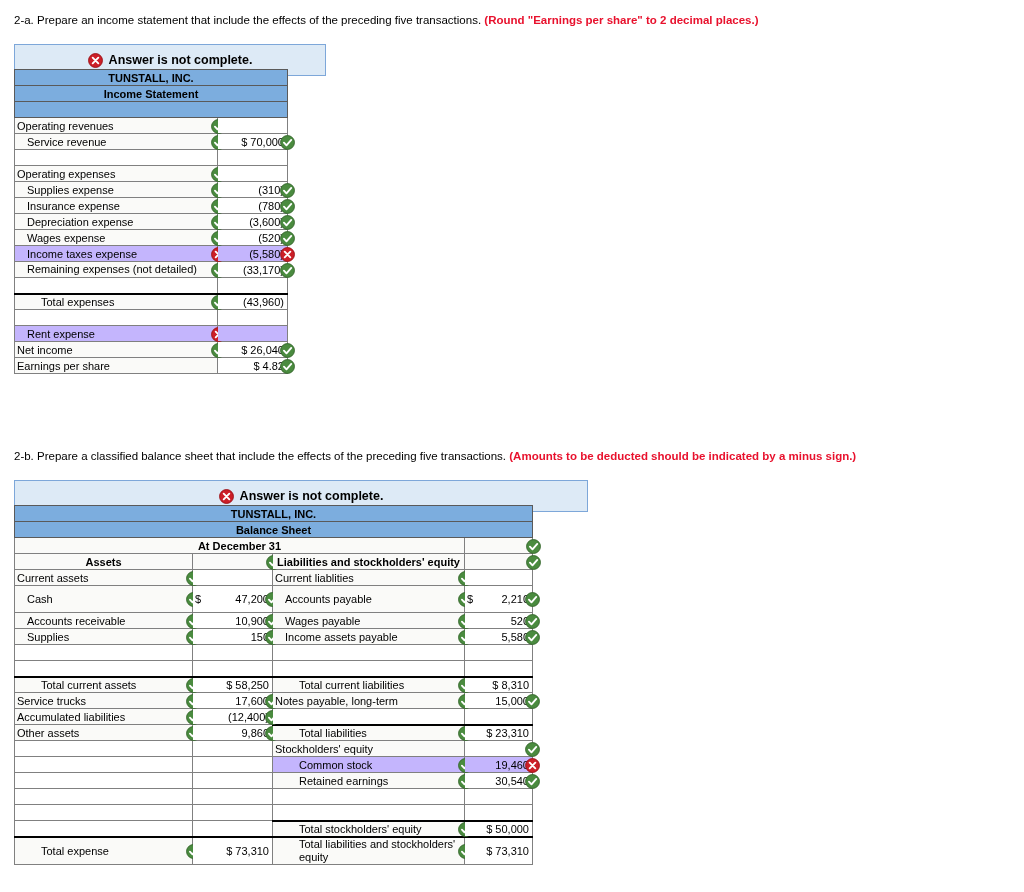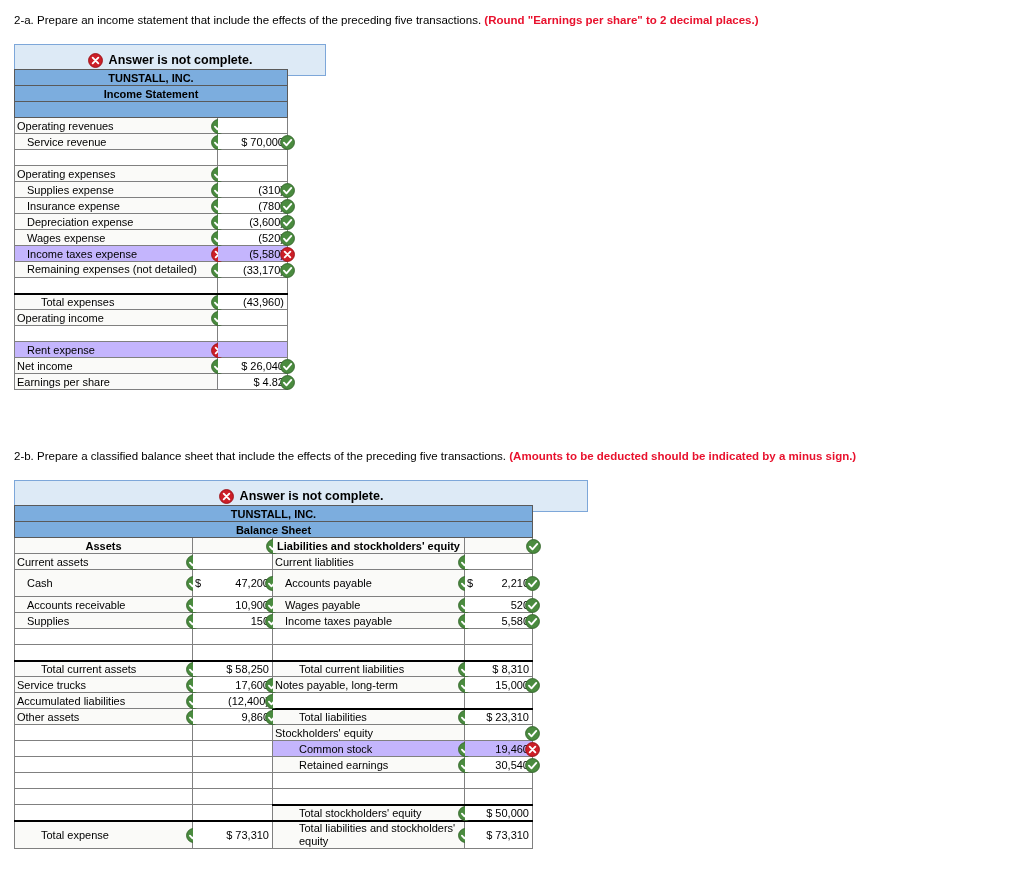--- a/index.html
+++ b/index.html
@@ -364,38 +364,20 @@
                   </svg>
                 </span>
               </span>
             </div>
           </td>
           <td class="val topline">
             <div class="numwrap"><span>(43,960)</span></div>
           </td>
         </tr>
         <tr>
-          <td class="">
-            <div class="cellwrap">
-              <span class="txt ">Operating income</span>
-              <span class="icowrap">
-                <span class="ic">
-                  <svg viewBox="0 0 16 16">
-                    <circle cx="8" cy="8" r="7.4" fill="#4a8b3f" stroke="#36682d" stroke-width="1"></circle>
-                    <path d="M4.2 8.2 L6.9 11 L12 5.2" stroke="#fff" stroke-width="2" fill="none" stroke-linecap="round" stroke-linejoin="round"></path>
-                  </svg>
-                </span>
-              </span>
-            </div>
-          </td>
-          <td class="val">
-            <div class="numwrap"><span>&nbsp;</span></div>
-          </td>
-        </tr>
-        <tr>
           <td class="blank">
             <div class="cellwrap">
               <span class="txt ">&nbsp;</span>
               <span class="icowrap"></span>
             </div>
           </td>
           <td class="val">
             <div class="numwrap"><span>&nbsp;</span></div>
           </td>
         </tr>
@@ -483,20 +465,36 @@
         <col style="width:68px">
     </colgroup>
     <tbody>
       <tr>
         <td class="hdrblue" colspan="4">TUNSTALL, INC.</td>
       </tr>
       <tr>
         <td class="hdrblue" colspan="4">Balance Sheet</td>
       </tr>
       <tr>
+        <td class="ctr" colspan="3">At December 31</td>
+        <td class="ctr">
+          <div class="cellwrap">
+              <span class="txt"></span>
+              <span class="icowrap">
+                <span class="ic">
+            <svg viewBox="0 0 16 16">
+                    <circle cx="8" cy="8" r="7.4" fill="#4a8b3f" stroke="#36682d" stroke-width="1"></circle>
+                    <path d="M4.2 8.2 L6.9 11 L12 5.2" stroke="#fff" stroke-width="2" fill="none" stroke-linecap="round" stroke-linejoin="round"></path>
+                  </svg>
+          </span>
+              </span>
+            </div>
+        </td>
+      </tr>
+      <tr>
         <td class="ctr">Assets</td>
         <td class="ctr">
           <div class="cellwrap">
               <span class="txt"></span>
               <span class="icowrap">
                 <span class="ic">
             <svg viewBox="0 0 16 16">
                     <circle cx="8" cy="8" r="7.4" fill="#4a8b3f" stroke="#36682d" stroke-width="1"></circle>
                     <path d="M4.2 8.2 L6.9 11 L12 5.2" stroke="#fff" stroke-width="2" fill="none" stroke-linecap="round" stroke-linejoin="round"></path>
                   </svg>
@@ -672,21 +670,21 @@
           <td class="val">
             <div class="numwrap"><span>150</span><span class="ic">
                 <svg viewBox="0 0 16 16">
                   <circle cx="8" cy="8" r="7.4" fill="#4a8b3f" stroke="#36682d" stroke-width="1"></circle>
                   <path d="M4.2 8.2 L6.9 11 L12 5.2" stroke="#fff" stroke-width="2" fill="none" stroke-linecap="round" stroke-linejoin="round"></path>
                 </svg>
               </span></div>
           </td>
           <td class="">
             <div class="cellwrap">
-              <span class="txt ind1">Income taxes payable</span>
+              <span class="txt ind1">Income assets payable</span>
               <span class="icowrap">
                 <span class="ic">
                   <svg viewBox="0 0 16 16">
                     <circle cx="8" cy="8" r="7.4" fill="#4a8b3f" stroke="#36682d" stroke-width="1"></circle>
                     <path d="M4.2 8.2 L6.9 11 L12 5.2" stroke="#fff" stroke-width="2" fill="none" stroke-linecap="round" stroke-linejoin="round"></path>
                   </svg>
                 </span>
               </span>
             </div>
           </td>

